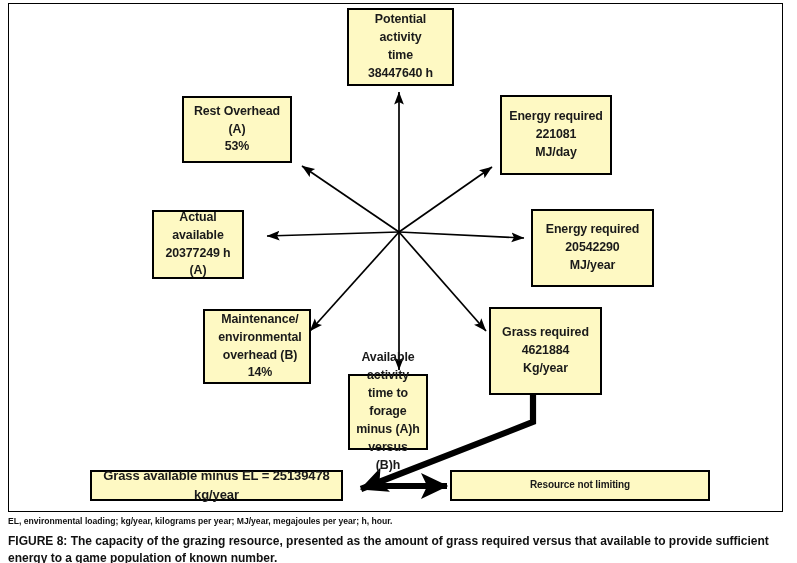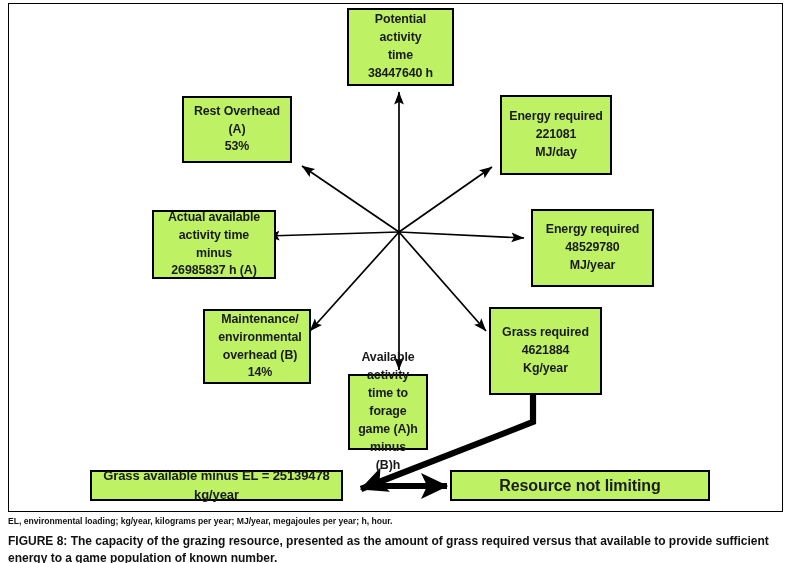--- a/index.html
+++ b/index.html
@@ -37,45 +37,45 @@
     top: 0;
     width: 797px;
     height: 563px;
     pointer-events: none;
   }
   
   .node {
     position: absolute;
     box-sizing: border-box;
     border: 2.4px solid #000000;
-    background: #bef264;
+    background: #fef9c3;
     display: flex;
     align-items: center;
     justify-content: center;
     text-align: center;
     font-size: 12.4px;
     line-height: 1.45;
     font-weight: 600;
     letter-spacing: -0.1px;
     padding: 2px 6px;
   }
   .node span { display: block; }
   
   #node-potential     { left: 347px; top: 8px;   width: 107px; height: 78px; }
   #node-rest          { left: 182px; top: 96px;  width: 110px; height: 67px; }
   #node-energy-day    { left: 500px; top: 95px;  width: 112px; height: 80px; }
-  #node-actual        { left: 152px; top: 210px; width: 124px; height: 69px; }
+  #node-actual        { left: 152px; top: 210px; width: 92px; height: 69px; }
   #node-energy-year   { left: 531px; top: 209px; width: 123px; height: 78px; }
   #node-maintenance   { left: 203px; top: 309px; width: 108px; height: 75px; padding-left: 12px; }
   #node-available     { left: 348px; top: 374px; width: 80px; height: 76px; }
   #node-grass-req     { left: 489px; top: 307px; width: 113px; height: 88px; }
   #node-grass-avail   { left: 90px;  top: 470px; width: 253px; height: 31px;
                         font-size: 13px; }
   #node-resource      { left: 450px; top: 470px; width: 260px; height: 31px;
-                        font-size: 16px; }
+                        font-size: 10px; }
   
   .caption-abbrev {
     position: absolute;
     left: 8px;
     top: 516px;
     width: 780px;
     font-size: 8.6px;
     font-weight: bold;
     line-height: 1.3;
     color: #111111;
@@ -143,47 +143,46 @@
     <div>
       <span>Energy required</span>
       <span>221081</span>
       <span>MJ/day</span>
     </div>
   </div>
 
   <div class="node" id="node-actual">
     <div>
       <span>Actual available</span>
-      <span>activity time minus</span>
-      <span>26985837 h (A)</span>
+      <span>20377249 h (A)</span>
     </div>
   </div>
 
   <div class="node" id="node-energy-year">
     <div>
       <span>Energy required</span>
-      <span>48529780</span>
+      <span>20542290</span>
       <span>MJ/year</span>
     </div>
   </div>
 
   <div class="node" id="node-maintenance">
     <div>
       <span>Maintenance/</span>
       <span>environmental</span>
       <span>overhead (B)</span>
       <span>14%</span>
     </div>
   </div>
 
   <div class="node" id="node-available">
     <div>
       <span>Available activity</span>
       <span>time to forage</span>
-      <span>game (A)h minus</span>
+      <span>minus (A)h versus</span>
       <span>(B)h</span>
     </div>
   </div>
 
   <div class="node" id="node-grass-req">
     <div>
       <span>Grass required</span>
       <span>4621884</span>
       <span>Kg/year</span>
     </div>

